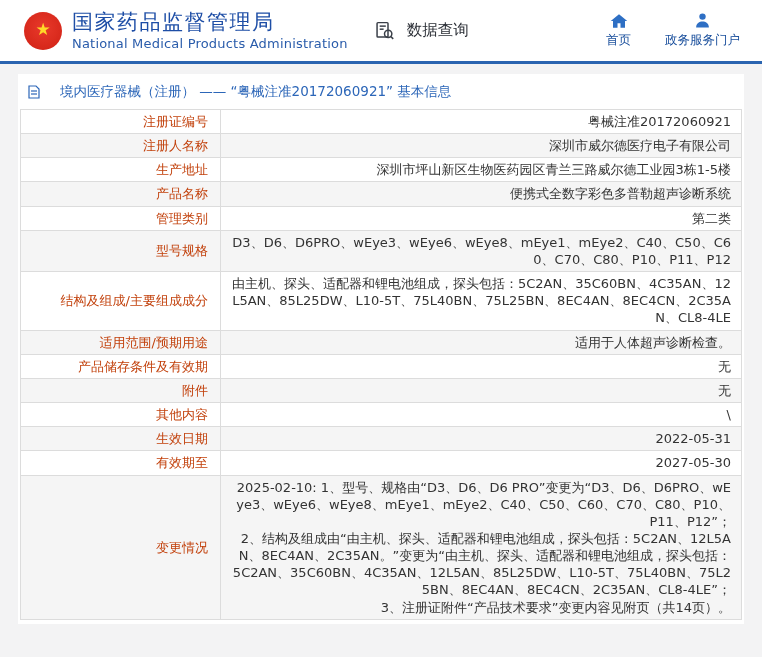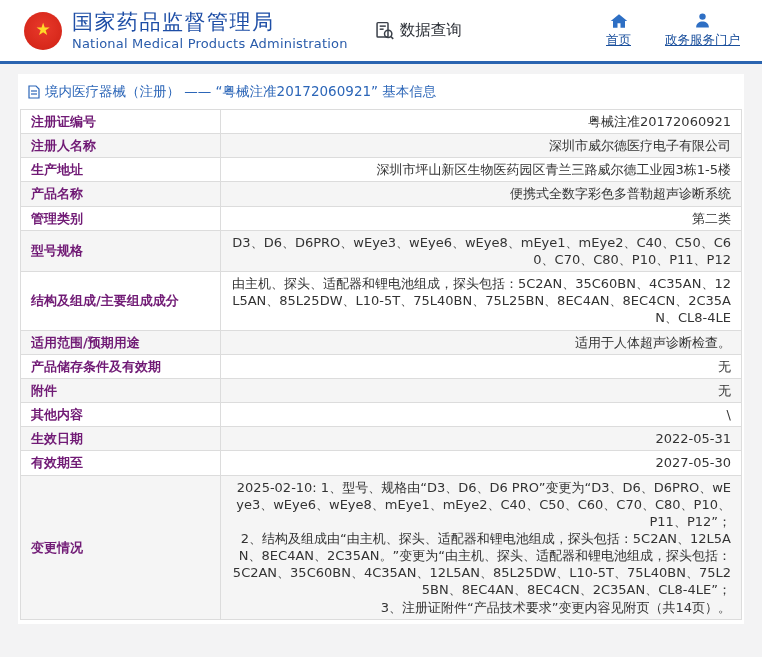--- a/index.html
+++ b/index.html
@@ -11,39 +11,39 @@
   .header { height:64px; background:#fff; border-bottom:3px solid #2a64b0;
     display:flex; align-items:center; padding:0 18px 0 24px; }
   .emblem { width:38px; height:38px; border-radius:50%;
     background:radial-gradient(circle at 50% 42%, #e8392b 0%, #d7281b 70%, #c01f13 100%);
     display:flex; align-items:center; justify-content:center; flex:0 0 auto; }
   .emblem span { color:#ffd928; font-size:17px; line-height:1; margin-top:-2px; }
   .org { margin-left:10px; }
   .org-cn { color:#1e4ea6; font-size:21px; font-weight:normal; letter-spacing:1.5px; line-height:1.15; }
   .org-en { color:#2a5cab; font-size:13px; margin-top:2px; letter-spacing:.2px; }
   .nav-query { display:flex; align-items:center; margin-left:26px; color:#2b2f36;
-    font-size:15.5px; cursor:pointer; gap:5px; }
+    font-size:15.5px; cursor:pointer; gap:12px; }
   .spacer { flex:1; }
   .nav-col { display:flex; flex-direction:column; align-items:center; gap:3px;
-    color:#1a4f9c; font-size:12.5px; cursor:pointer;text-decoration:underline; }
+    color:#1a4f9c; font-size:12.5px; cursor:pointer; }
   .nav-col + .nav-col { margin-left:34px; }
   .nav-col:last-child { margin-right:4px; }
 
   
   .main { padding:10px 18px 0 18px; }
   .card { background:#fff; padding:0 2px 4px 2px; }
-  .breadcrumb { display:flex; align-items:center; gap:5px; padding:9px 8px 8px 8px;
+  .breadcrumb { display:flex; align-items:center; gap:20px; padding:9px 8px 8px 8px;
     color:#2c66b8; font-size:13.5px; }
 
   
   table { width:100%; border-collapse:collapse; table-layout:fixed;
     font-size:13px; color:#333; }
   td { border:1px solid #dcdcdc; padding:3px 10px; line-height:1.32;
     vertical-align:middle; }
-  td.lbl { width:200px; color:#701a75; padding-right:12px;font-weight:bold; }
+  td.lbl { width:200px; text-align:right; color:#c2410c; padding-right:12px; }
   td.val { text-align:right; word-break:break-all; white-space:pre-wrap; }
   tr:nth-child(even) { background:#f5f5f5; }
   tr:nth-child(odd)  { background:#ffffff; }
 
   svg { display:block; }
 </style>
 </head>
 <body>
 
 <div class="header">

